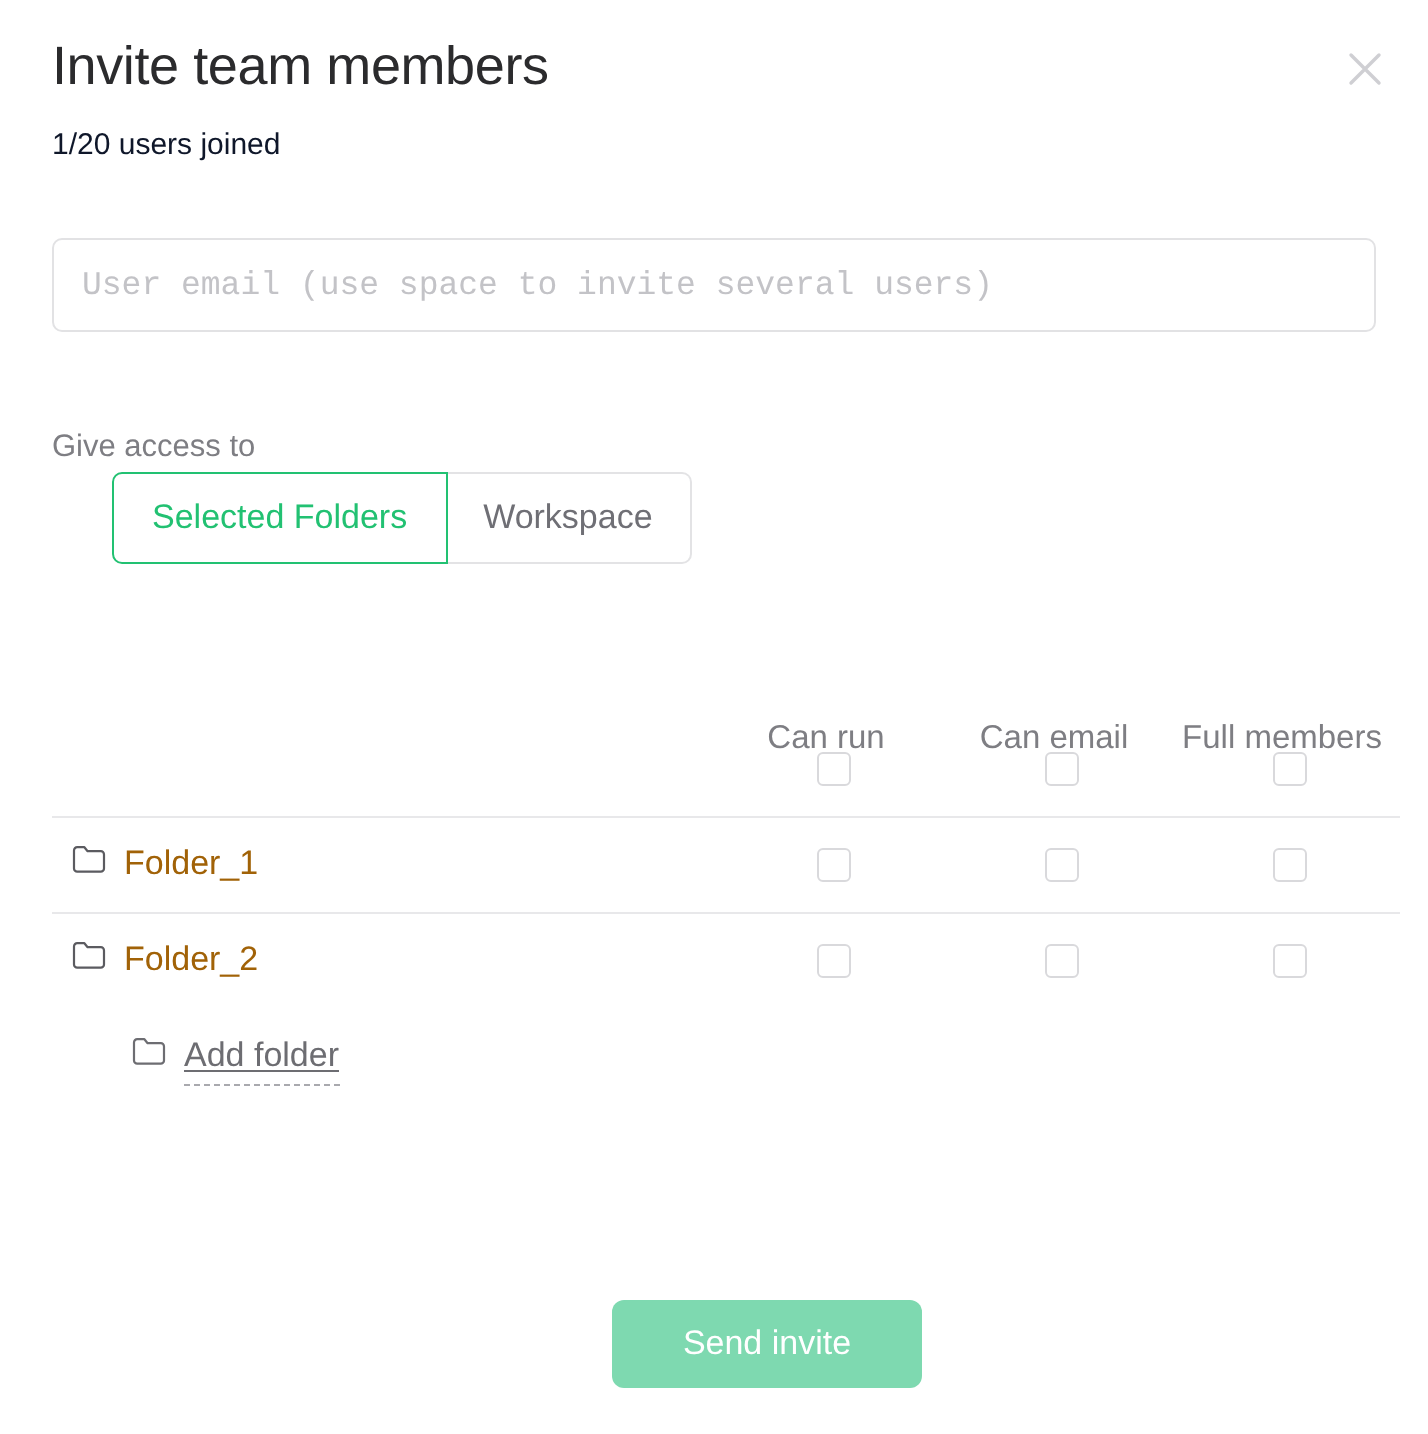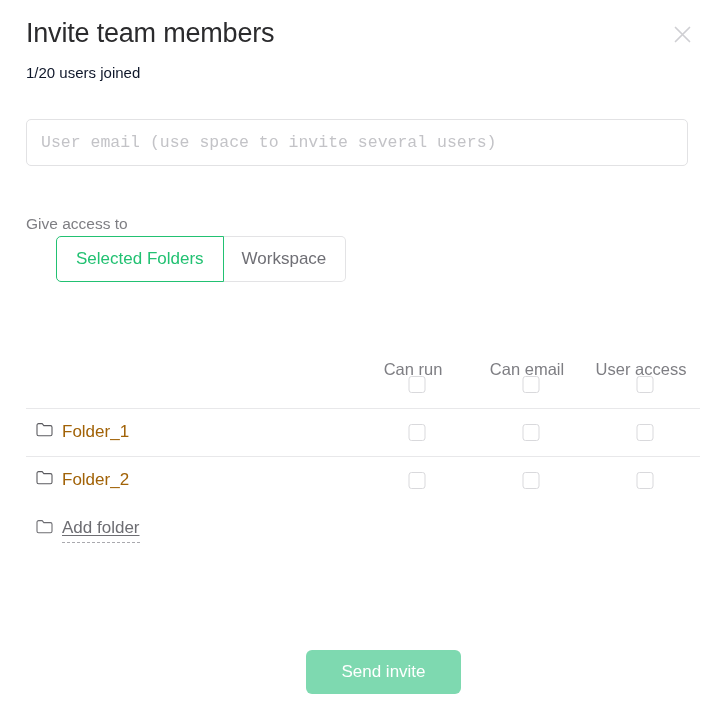--- a/index.html
+++ b/index.html
@@ -212,20 +212,21 @@
     appearance: none;
     -webkit-appearance: none;
   }
   .cbx.c1 { left: 413px; }
   .cbx.c2 { left: 527px; }
   .cbx.c3 { left: 641px; }
 
   .add-row {
     position: relative;
     height: 48px;
+    margin-left: 30px;
   }
   .add-link {
     position: absolute;
     left: 36px;
     top: 0;
     height: 48px;
     display: flex;
     align-items: center;
     gap: 9px;
     cursor: pointer;
@@ -288,21 +289,21 @@
   <div class="tab-group">
     <div class="tab active">Selected Folders</div>
     <div class="tab inactive">Workspace</div>
   </div>
 
   <div class="perm-table">
 
     <div class="perm-head">
       <div class="col-head c1">Can run</div>
       <div class="col-head c2">Can email</div>
-      <div class="col-head c3">User access</div>
+      <div class="col-head c3">Full members</div>
     </div>
 
     <div class="perm-row">
       <input type="checkbox" class="cbx c1" style="">
       <input type="checkbox" class="cbx c2" style="">
       <input type="checkbox" class="cbx c3" style="">
     </div>
 
     <div class="perm-row with-sep">
       <div class="row-label">

